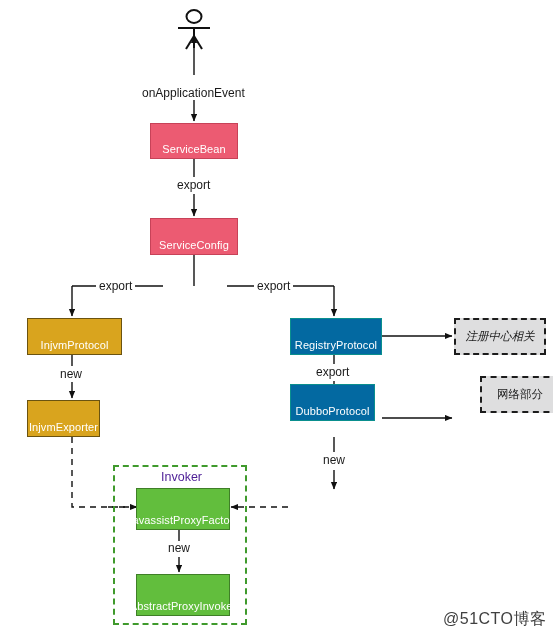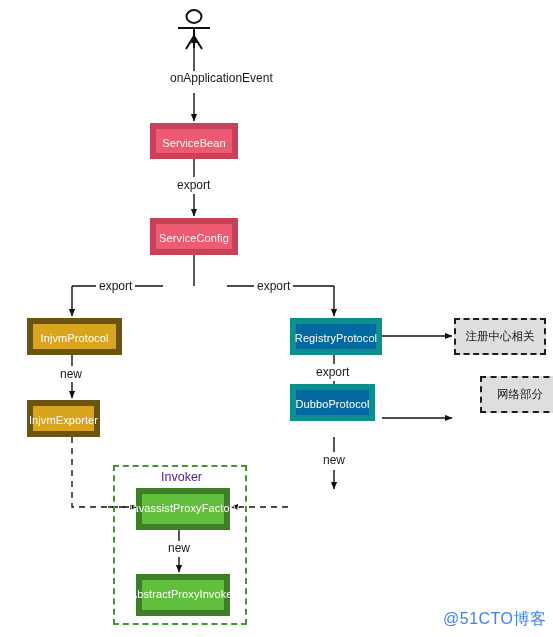--- a/index.html
+++ b/index.html
@@ -21,29 +21,29 @@
     position: absolute;
     left: 0;
     top: 0;
     width: 553px;
     height: 637px;
   }
   .node {
     position: absolute;
     box-sizing: border-box;
     display: flex;
-    align-items: flex-start;
+    align-items: flex-end;
     justify-content: center;
     text-align: center;
     font-size: 11px;
     line-height: 13px;
     color: #ffffff;
-    border: 6px solid #f9a8d4;
+    border: 1px solid #f9a8d4;
     letter-spacing: 0.1px;
-    padding: 8px 3px;
+    padding: 2px 3px;
     z-index: 3;
   }
   .node.pink   { background: #ec5b72; border-color: #c74258; }
   .node.gold   { background: #d9a41e; border-color: #6b5310; }
   .node.teal   { background: #0369a1; border-color: #0a8f8e; }
   .node.teal2  { background: #0ac5c0; border-color: #14807e; }
   .node.green  { background: #62be3d; border-color: #3f7f27; }
 
   .edge-label {
     position: absolute;
@@ -82,21 +82,21 @@
     color: #4c1d95;
     z-index: 4;
     background: #ffffff;
     padding: 0 4px;
     white-space: nowrap;
   }
 
   .watermark {
     position: absolute;
     font-size: 16px;
-    color: #3b82f6;
+    color: #404040;
     letter-spacing: 0.5px;
     z-index: 5;
     white-space: nowrap;
   }
 </style>
 </head>
 <body>
 
 <div id="canvas">
 
@@ -185,29 +185,29 @@
 
 
   <div class="node green" style="left:136px; top:488px; width:94px; height:42px;">
     <span>JavassistProxyFactory</span>
   </div>
 
   <div class="node green" style="left:136px; top:574px; width:94px; height:42px;">
     <span>AbstractProxyInvoker</span>
   </div>
 
-  <div class="ghost-box" style="left:454px; top:318px; width:92px; height:37px;">
+  <div class="ghost-box" style="left:454px; top:318px; width:92px; height:37px;font-style:italic;">
     <span>注册中心相关</span>
   </div>
 
   <div class="ghost-box" style="left:454px; top:376px; width:80px; height:37px;margin-left:26px;">
     <span>网络部分</span>
   </div>
 
-  <div class="edge-label" style="left:139px; top:71px;margin-left:28px;">onApplicationEvent</div>
+  <div class="edge-label" style="left:139px; top:86px;">onApplicationEvent</div>
 
   <div class="edge-label" style="left:174px; top:178px;">export</div>
 
   <div class="edge-label" style="left:96px; top:279px;">export</div>
 
   <div class="edge-label" style="left:254px; top:279px;">export</div>
 
   <div class="edge-label" style="left:57px; top:367px;">new</div>
 
   <div class="edge-label" style="left:313px; top:365px;">export</div>

